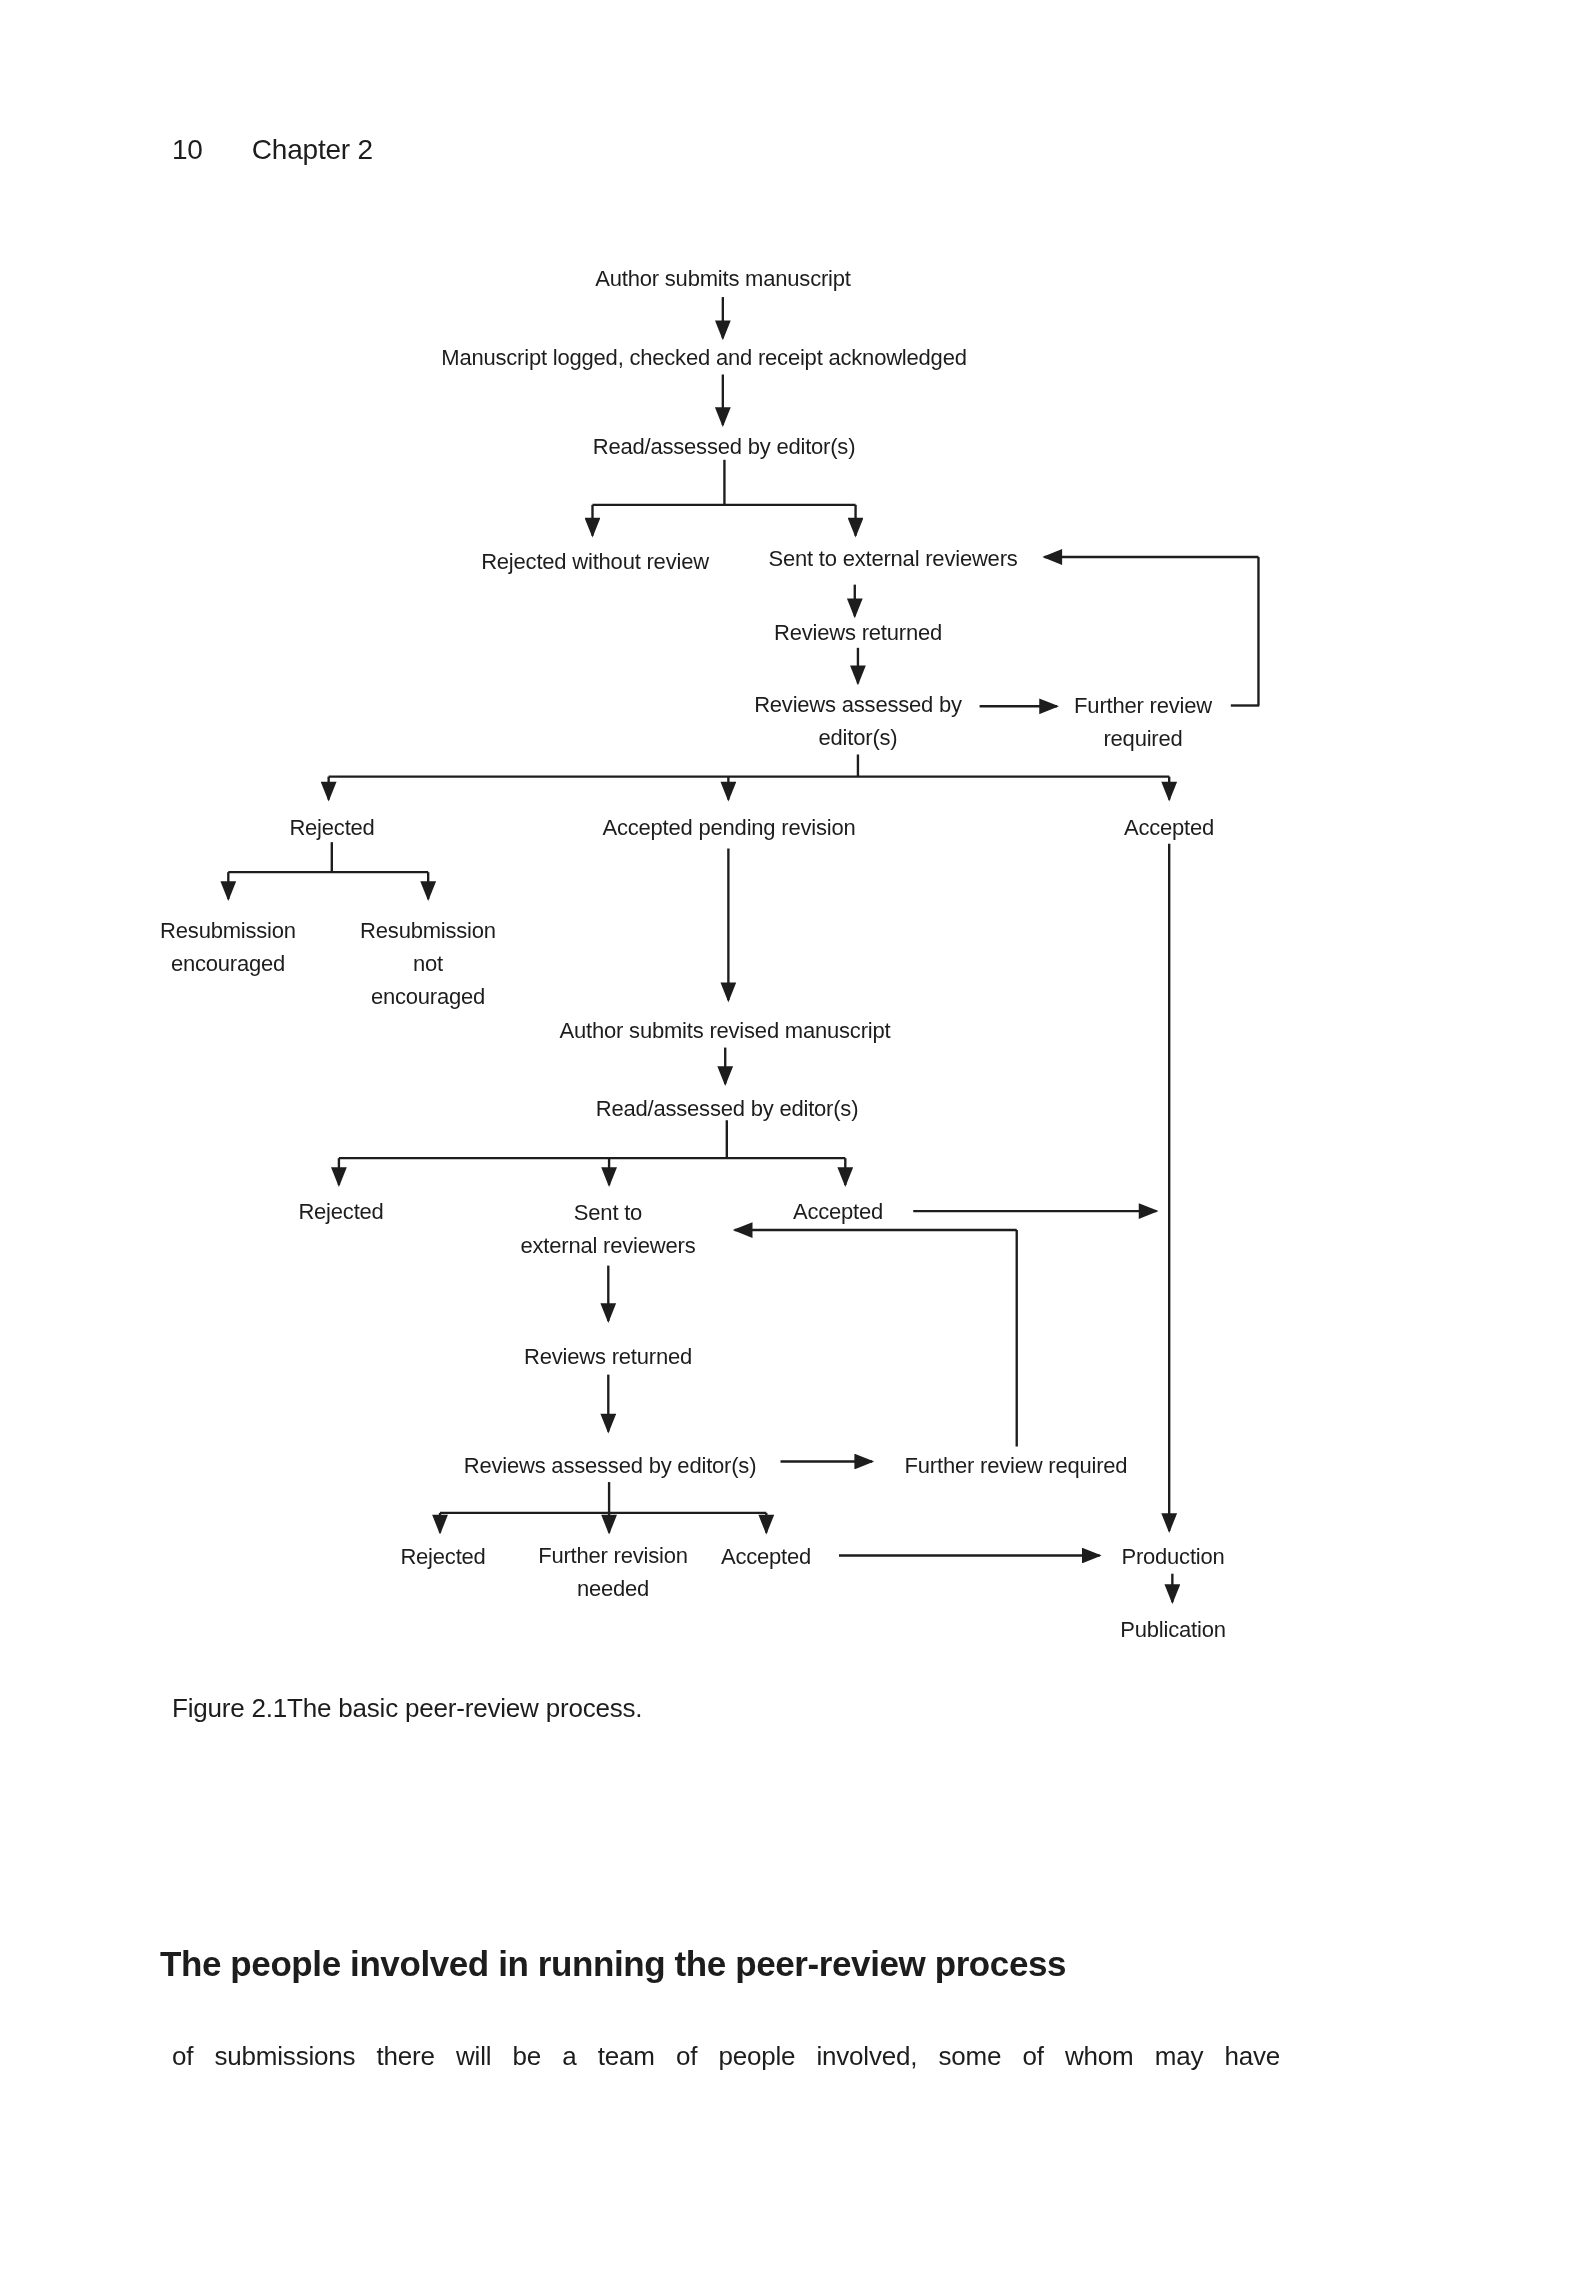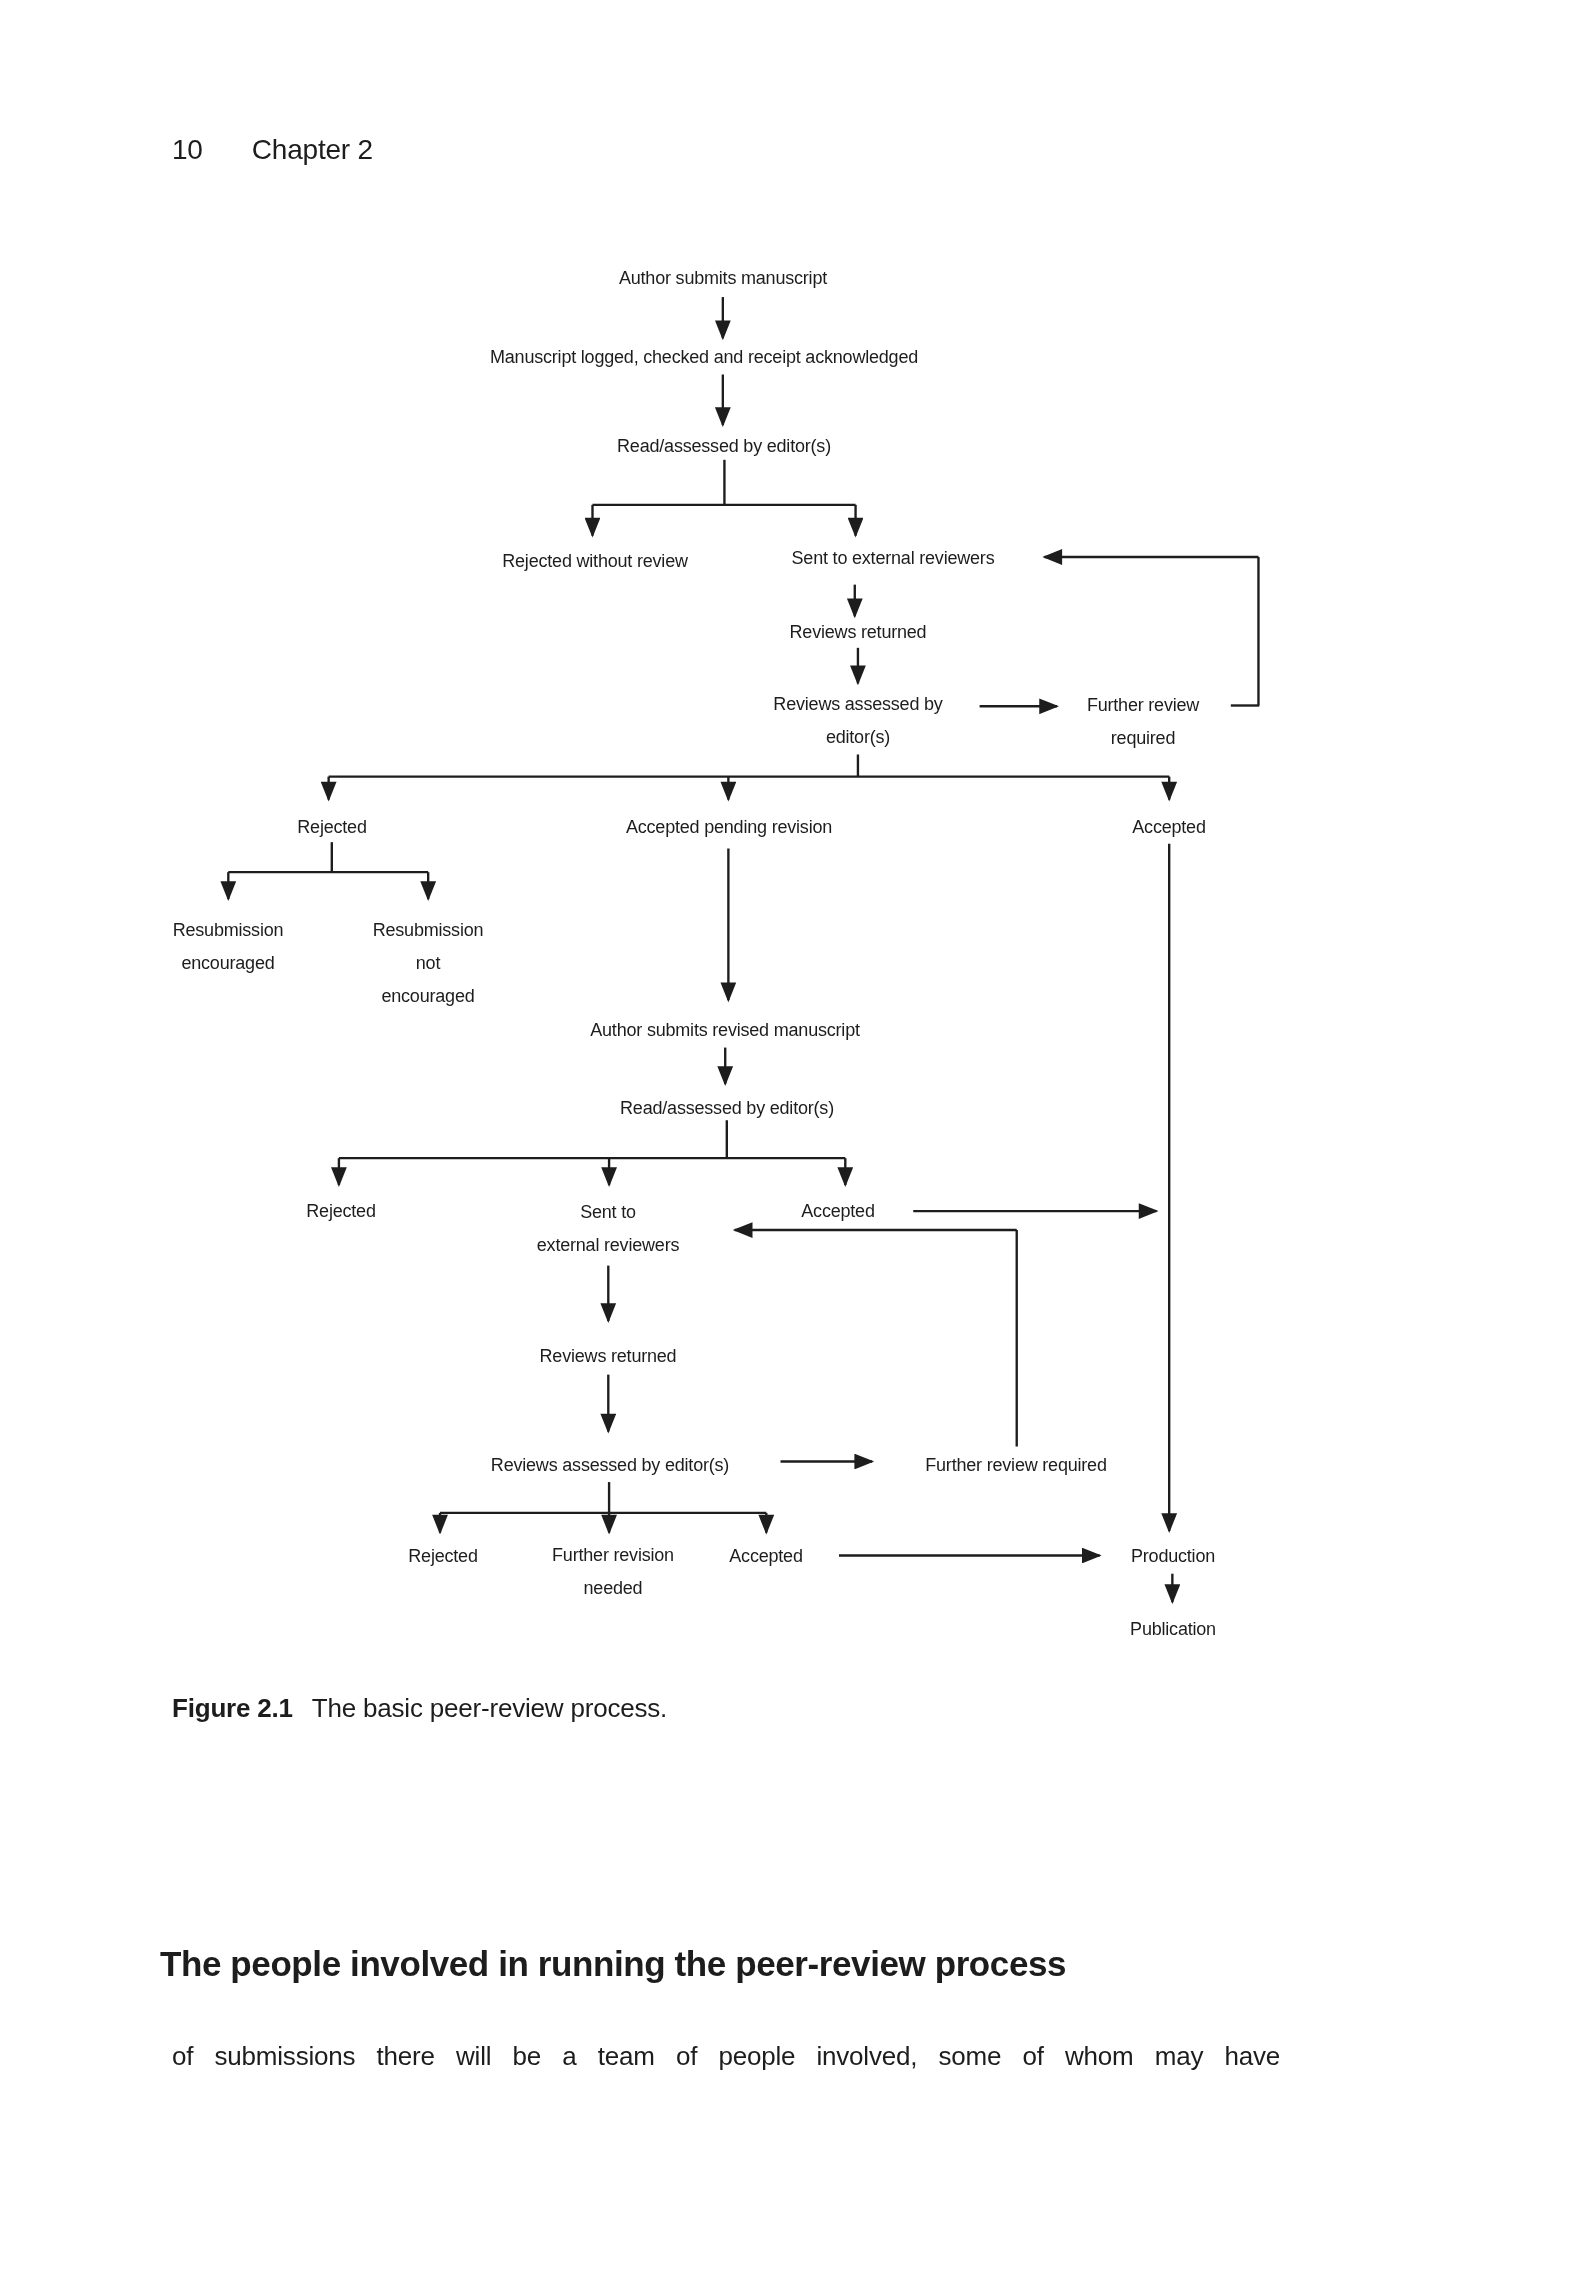--- a/index.html
+++ b/index.html
@@ -8,25 +8,25 @@
     font-family:"Liberation Sans","DejaVu Sans",sans-serif;color:#1d1d1d;
     overflow:hidden;
   }
   .runhead{position:absolute;left:172px;top:134px;font-size:28px;letter-spacing:-0.2px;}
   .runhead .pagenum{margin-right:49px;}
   .fc-svg{position:absolute;left:0;top:0;}
   .fc-svg line{stroke:#1d1d1d;stroke-width:3;}
   .fc-svg g.arrows line{marker-end:url(#ah);}
   .node{
     position:absolute;transform:translate(-50%,-50%);
-    font-size:18px;line-height:33px;text-align:center;
+    font-size:22px;line-height:33px;text-align:center;
     white-space:pre;letter-spacing:-0.2px;color:#1d1d1d;
   }
   .caption{position:absolute;left:172px;top:1693px;font-size:26px;letter-spacing:-0.2px;}
-  .caption .cap-label{font-weight:700;margin-right:19px;}
+  .caption .cap-label{font-weight:400;margin-right:0;}
   .bodyblock{position:absolute;left:172px;width:1108px;font-size:26px;line-height:40px;letter-spacing:-0.2px;}
   .jline{text-align:justify;text-align-last:justify;}
   .lline{text-align:left;}
   .heading{
     position:absolute;left:160px;top:1944px;
     font-size:35px;font-weight:700;letter-spacing:-0.4px;white-space:nowrap;
   }
 </style>
 </head>
 <body>

